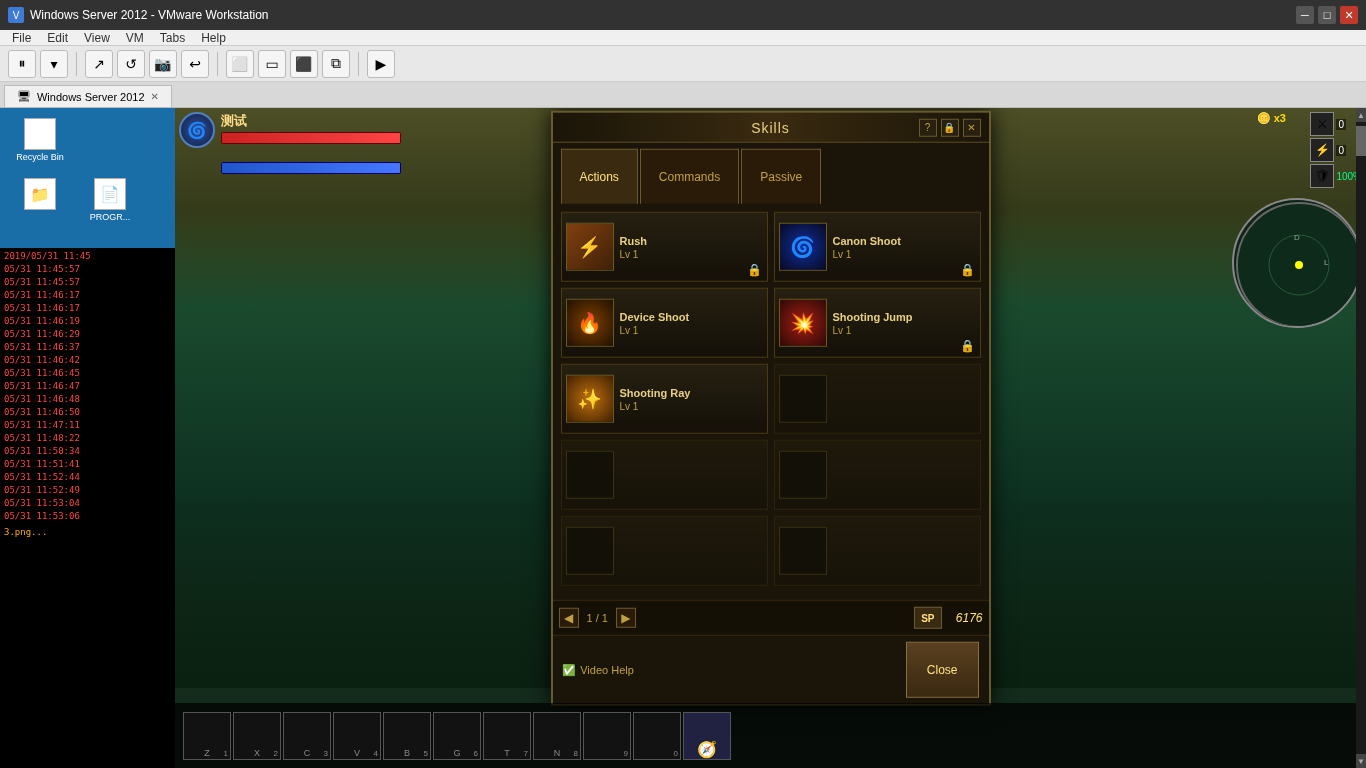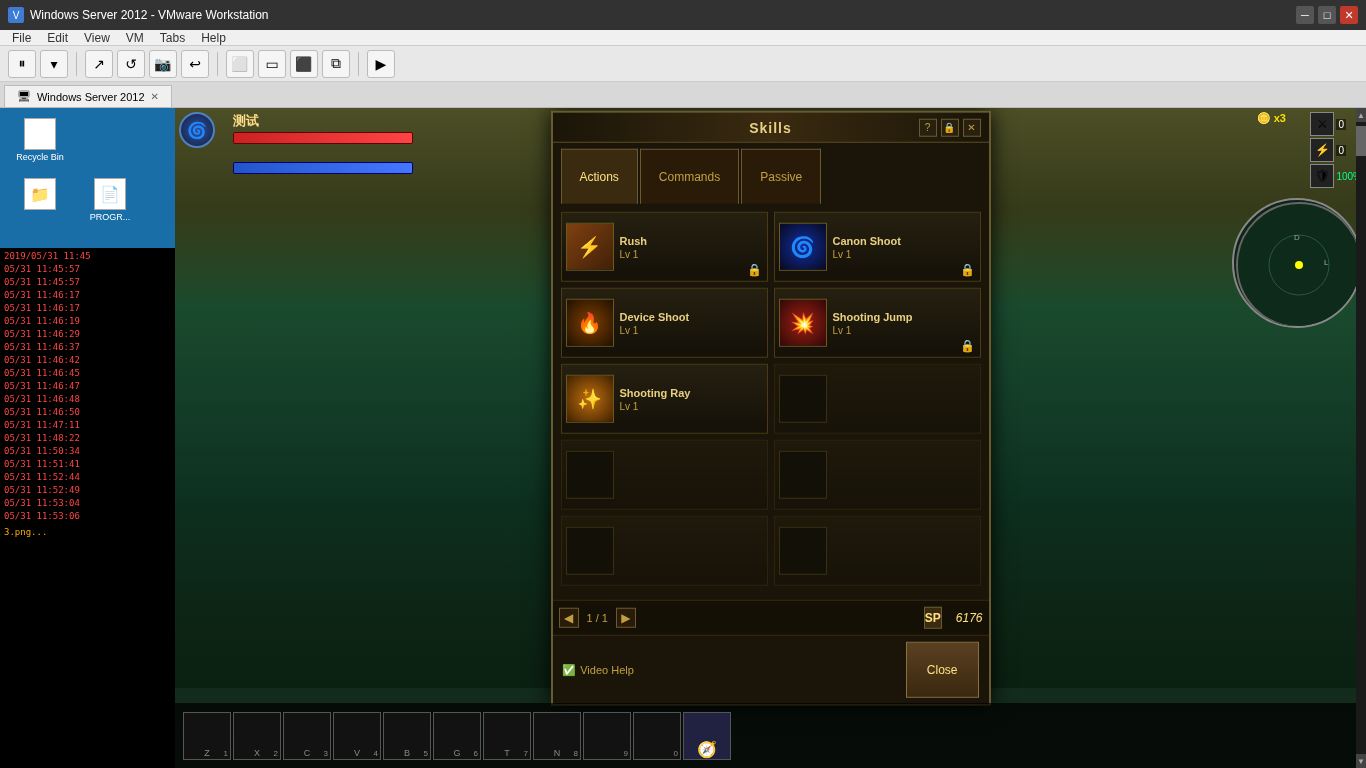--- a/index.html
+++ b/index.html
@@ -364,21 +364,21 @@
       background: linear-gradient(90deg, #1a1508, #3a2a10, #1a1508);
       border-bottom: 1px solid #5a4a20;
       display: flex;
       align-items: center;
       justify-content: center;
       position: relative;
     }
     #modal-title {
       color: #e8d080;
       font-size: 14px;
-      font-weight: bold;
+      font-weight: normal;
       letter-spacing: 1px;
     }
     #modal-controls {
       position: absolute;
       right: 8px;
       display: flex; align-items: center; gap: 4px;
     }
     .modal-btn {
       width: 18px; height: 18px;
       border: 1px solid #6a5a30;
@@ -512,25 +512,25 @@
       color: #c0a040;
       display: flex; align-items: center; justify-content: center;
       cursor: pointer;
       font-size: 12px;
     }
     .page-info {
       color: #c0a040;
       font-size: 11px;
     }
     .sp-label {
-      width: 18px; height: 22px;
+      width: 28px; height: 22px;
       background: #3a2a10;
       border: 1px solid #6a5a30;
       color: #ffe080;
-      font-size: 12px;
+      font-size: 10px;
       display: flex; align-items: center; justify-content: center;
       font-weight: bold;
     }
     .sp-value {
       color: #ffe080;
       font-size: 12px;
     }
 
     
     #modal-footer {
@@ -671,21 +671,21 @@
     </div>
 
     <div id="game-area">
       <div class="game-bg-stone"></div>
       <div class="game-floor"></div>
 
       <div id="game-hud">
 
         <div id="skill-icon">🌀</div>
 
-        <div id="char-info" style="margin-left:18px;">
+        <div id="char-info" style="margin-left:6px;">
           <div id="player-name">测试</div>
           <div style="position:relative">
             <div class="hp-bar-container">
               <div class="hp-bar" style="width:100%"></div>
             </div>
             <div class="bar-text">6225 / 6225</div>
           </div>
           <div style="position:relative; margin-top:4px;">
             <div class="mp-bar-container">
               <div class="mp-bar" style="width:100%"></div>

